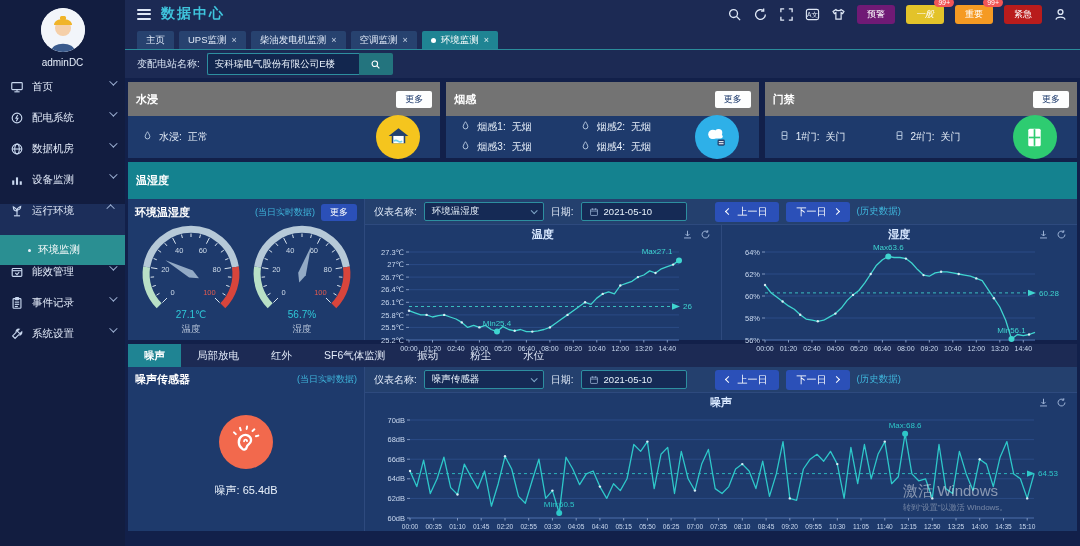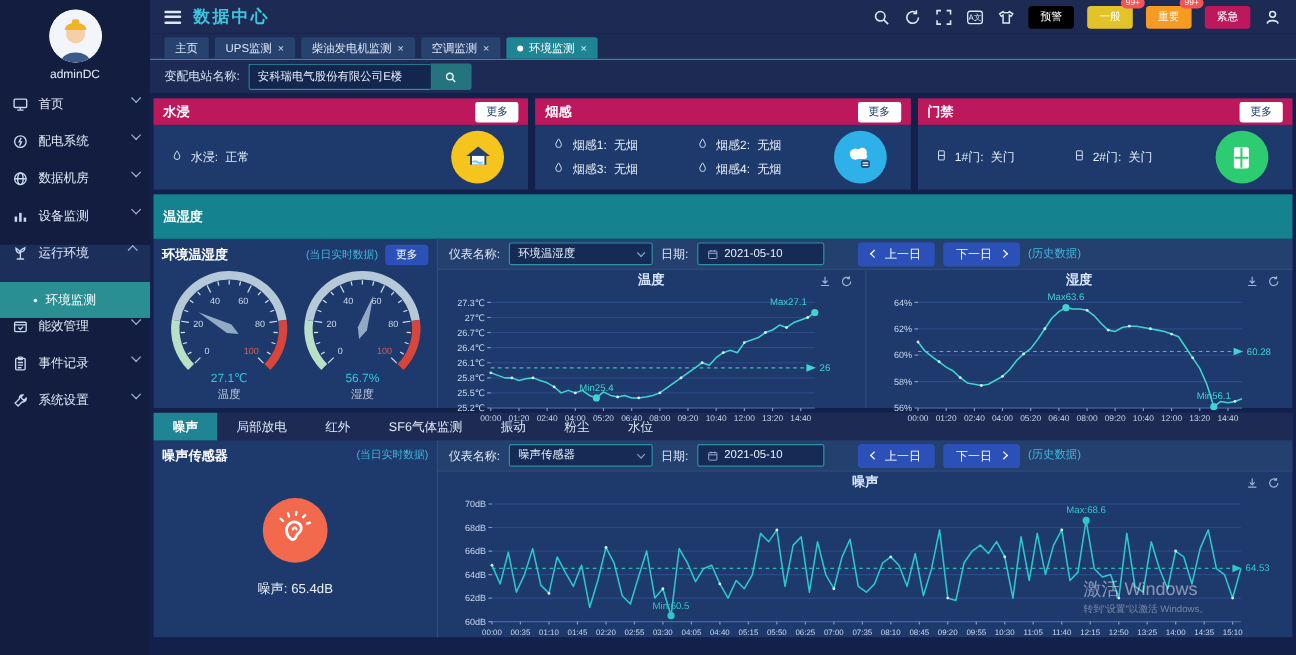--- a/index.html
+++ b/index.html
@@ -45,21 +45,21 @@
   .search-box { display:flex;justify-content:space-between; }
   .search-input { width:152px; height:22px; background:#12264e; border:1px solid #2d8fa0; border-right:none; color:#eaf2fc; font-size:9.5px; padding:0 7px; border-radius:2px 0 0 2px; outline:none; }
   .search-btn { width:34px; height:22px; background:#23747e; border:none; border-radius:0 2px 2px 0; display:flex; align-items:center; justify-content:center; color:#fff; cursor:pointer; }
   .search-btn svg { width:11px; height:11px; }
 
   .main { flex:1; background:#12204a; padding:4px 3px; display:flex; flex-direction:column; gap:4px; min-height:0; }
 
   
   .cards { display:flex; gap:6px; height:76px; flex-shrink:0; }
   .card { flex:1; display:flex; flex-direction:column; background:#1e3a6c; min-width:0; }
-  .card-header { height:22px; background:#be185d; display:flex; align-items:center; padding:0 8px; flex-shrink:0; }
+  .card-header { height:34px; background:#737373; display:flex; align-items:center; padding:0 8px; flex-shrink:0; }
   .card-title { font-size:11px; font-weight:bold; color:#fff; }
   .more-btn-white { margin-left:auto; background:#fdfefe; color:#1d3a6c; font-size:9px; padding:2px 9px; border-radius:2px; border:none; cursor:pointer; }
   .card-body { flex:1; display:flex; align-items:center; padding:0 14px; position:relative; }
   .card-items { display:grid; grid-template-columns:repeat(2,auto); gap:6px 48px; font-size:10px; color:#e8f0fa; }
   .card-item { display:flex; gap:6px; white-space:nowrap; }
   .ci-icon { width:11px; height:11px; color:#cfe0f2; }
   .ci-icon svg { width:100%; height:100%; display:block; }
   .circle-icon { position:absolute; right:20px; top:50%; transform:translateY(-50%); width:44px; height:44px; border-radius:50%; display:flex; align-items:center; justify-content:center; }
   .circle-icon svg { width:27px; height:27px; }
 
@@ -251,24 +251,24 @@
           <svg viewBox="0 0 16 16">
             <rect x="1.5" y="2.5" width="13" height="11" rx="2" fill="none" stroke="currentColor" stroke-width="1.2"></rect>
             <text x="8" y="10.6" font-size="7" text-anchor="middle" fill="currentColor" stroke="none">A文</text>
           </svg>
         </span>
         <span class="tb-icon">
           <svg viewBox="0 0 16 16" fill="none" stroke="currentColor" stroke-width="1.3">
             <path d="M5.2 2.8 L2.2 4.8 L3.6 7 L5.2 6 V13 H10.8 V6 L12.4 7 L13.8 4.8 L10.8 2.8 C10 4.3 6 4.3 5.2 2.8 Z"></path>
           </svg>
         </span>
-        <div class="alarm-btn" style="background: #000000;">预警</div>
-        <div class="alarm-btn" style="background: rgb(227, 195, 42);">一般<span class="badge">99+</span></div>
+        <div class="alarm-btn" style="background: #701a75;">预警</div>
+        <div class="alarm-btn" style="background: rgb(227, 195, 42); font-style: italic;">一般<span class="badge">99+</span></div>
         <div class="alarm-btn" style="background: rgb(245, 154, 35);">重要<span class="badge">99+</span></div>
-        <div class="alarm-btn" style="background: #be185d;">紧急</div>
+        <div class="alarm-btn" style="background: #b91c1c;">紧急</div>
         <span class="tb-icon">
           <svg viewBox="0 0 16 16" fill="none" stroke="currentColor" stroke-width="1.4">
             <circle cx="8" cy="5.3" r="2.6"></circle>
             <path d="M3.2 13.5 C3.8 10 12.2 10 12.8 13.5"></path>
           </svg>
         </span>
       </div>
   </div>
 
   <div class="tabsrow" id="tabsRow">

